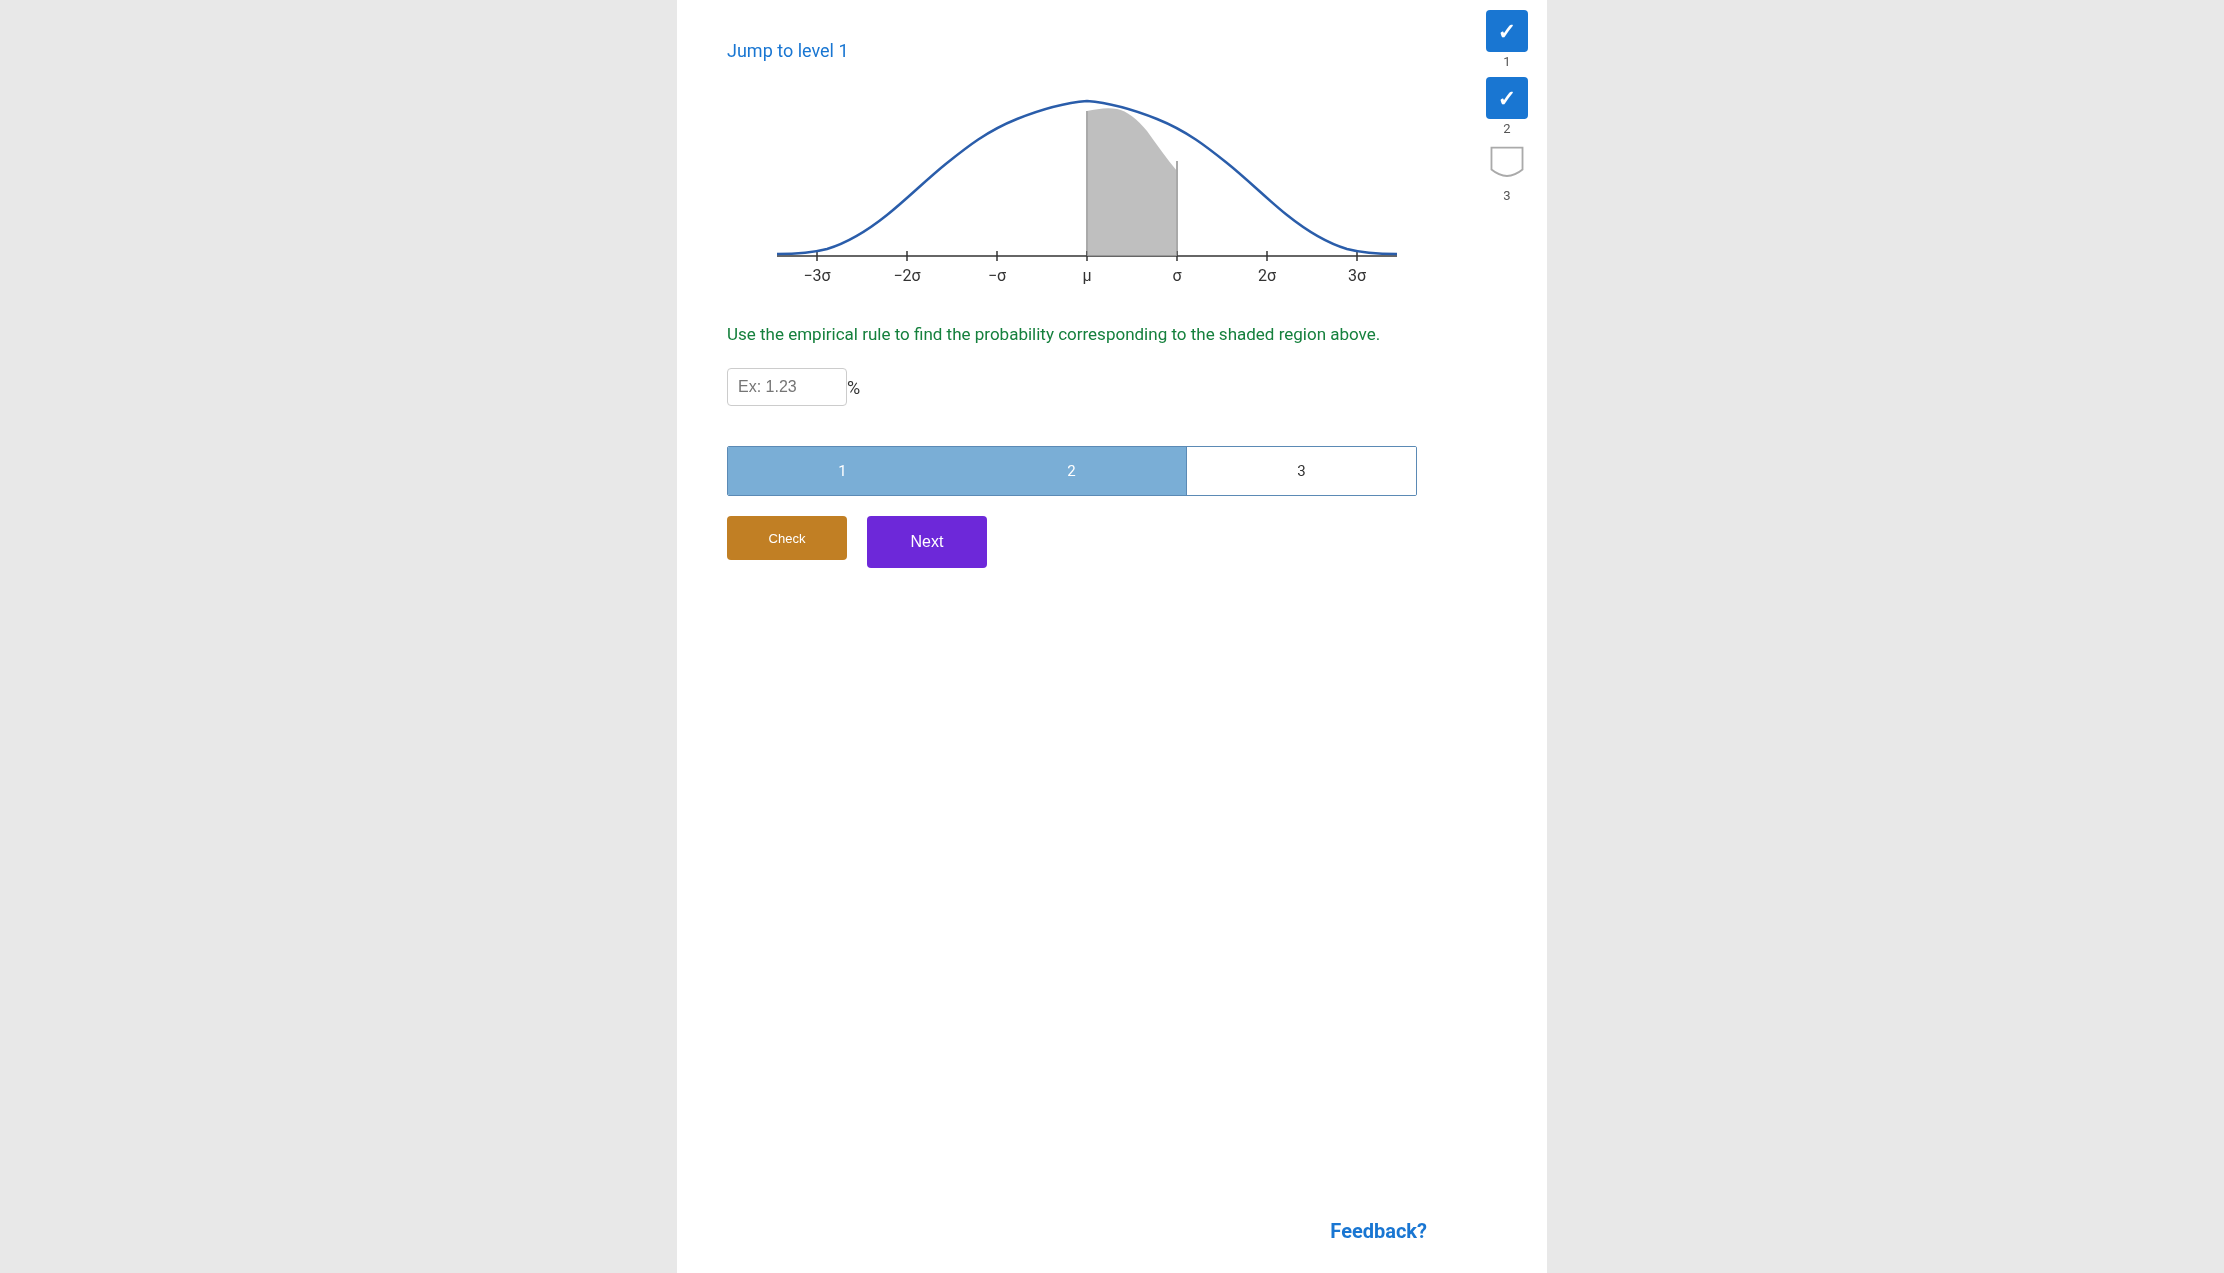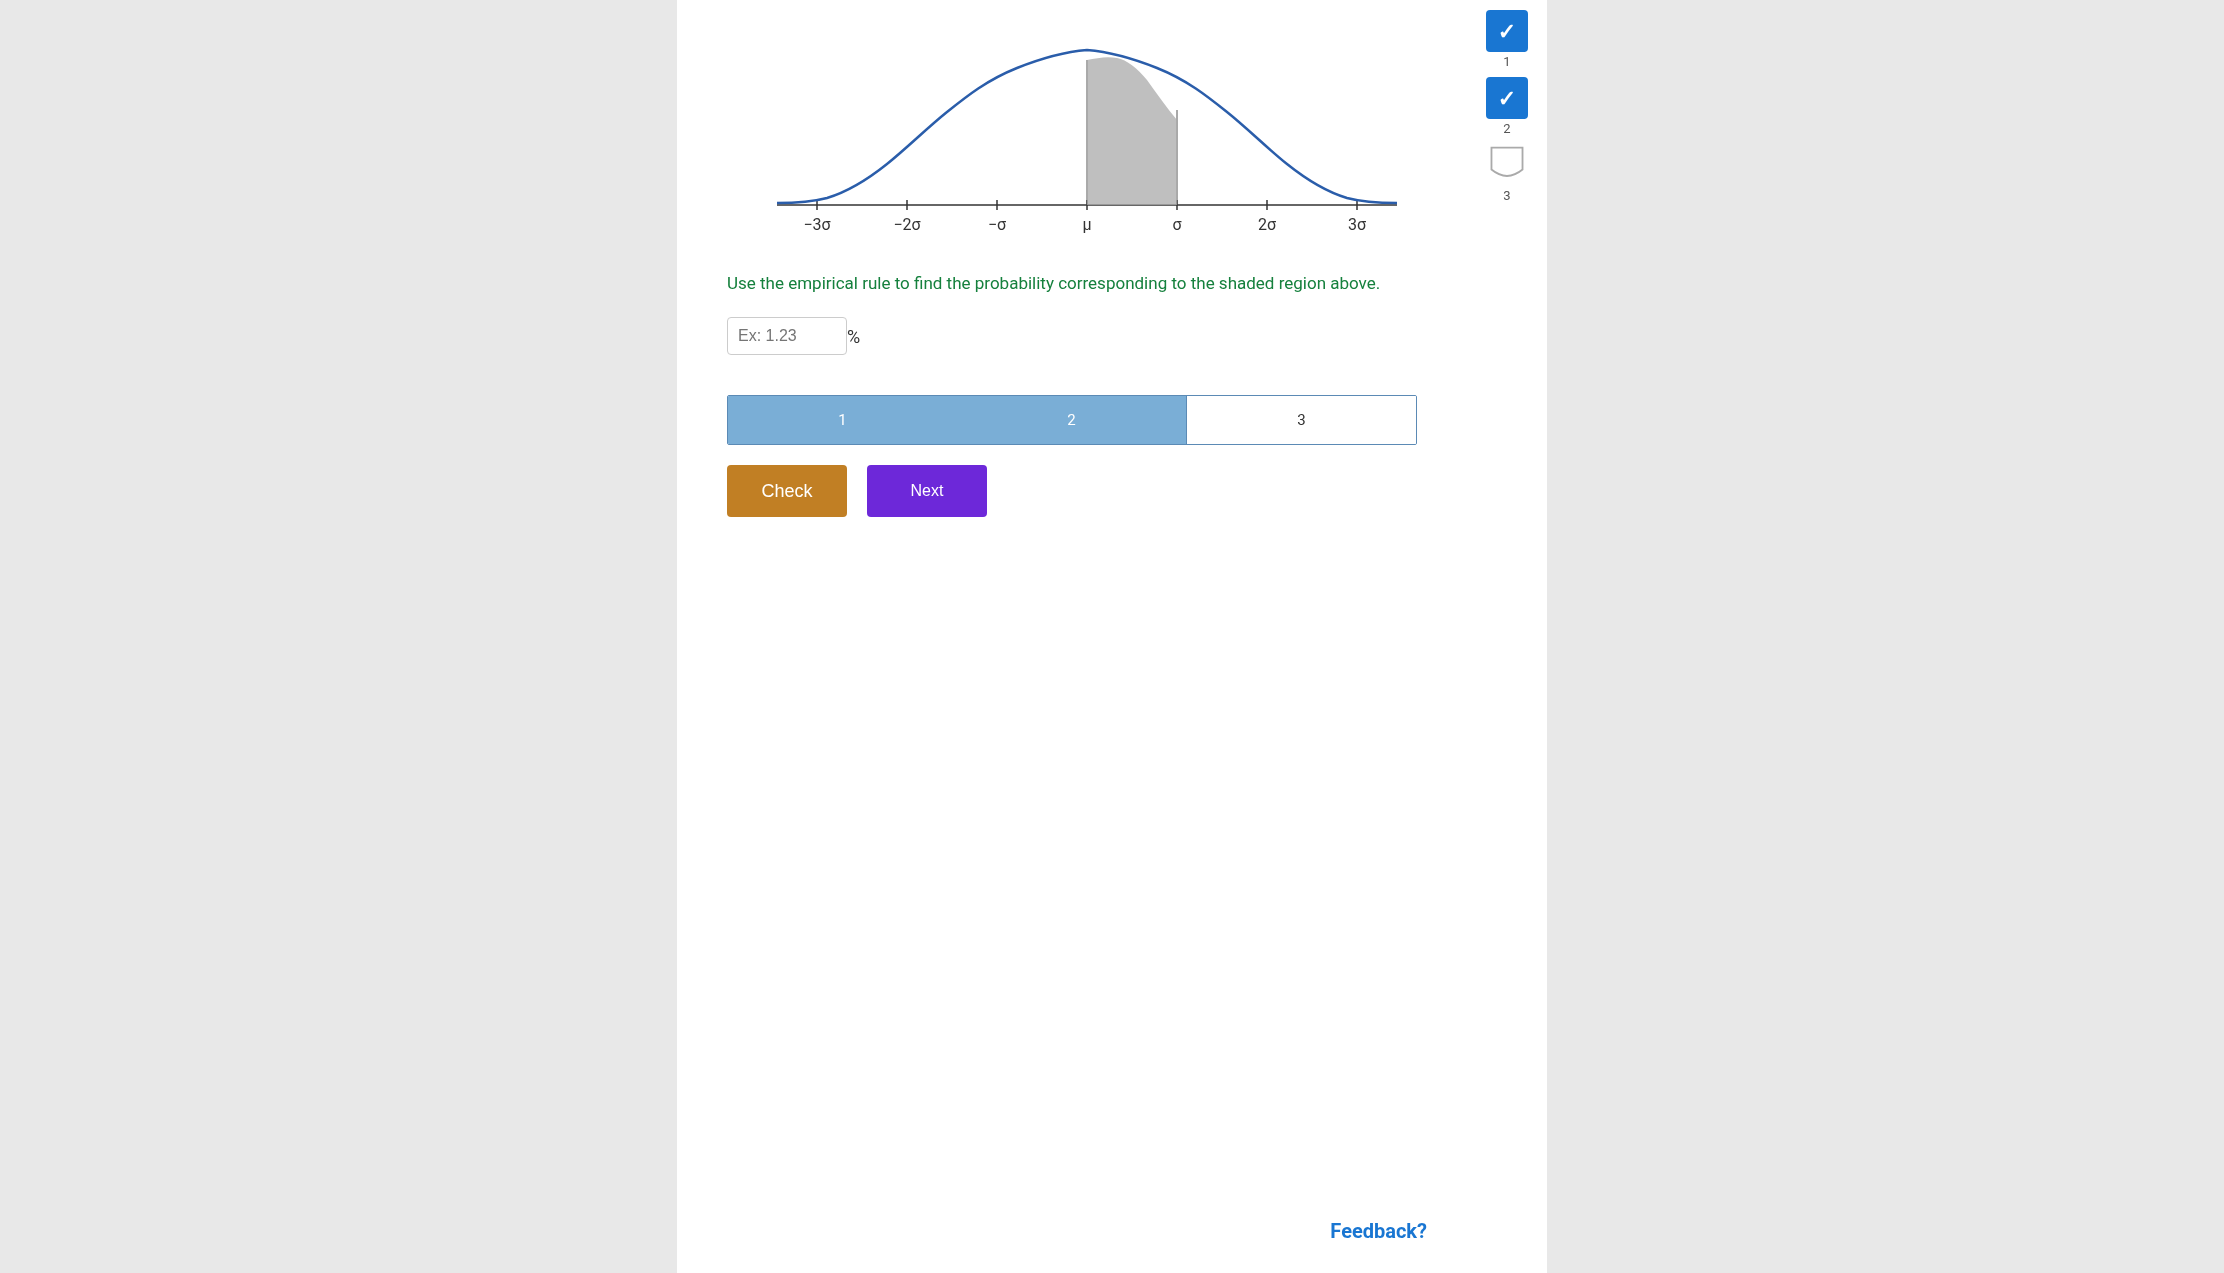--- a/index.html
+++ b/index.html
@@ -131,22 +131,22 @@
       display: flex;
       gap: 20px;
       margin-bottom: 40px;
     }
     .btn-check {
       background: #c17f24;
       color: #fff;
       border: none;
       border-radius: 4px;
       width: 120px;
-      height: 52px;
-      font-size: 18px;
+      height: 44px;
+      font-size: 13px;
       cursor: pointer;
     }
     .btn-next {
       background: #6d28d9;
       color: #fff;
       border: none;
       border-radius: 4px;
       width: 120px;
       height: 52px;
       font-size: 16px;
@@ -169,20 +169,21 @@
   </style>
 </head>
 <body>
 
 <div class="page-wrapper">
 
   <div style="flex:1; background:#e8e8e8; min-height:1273px;"></div>
 
   <div class="main-content">
 
+    <div class="jump-to-level">Jump to level 1</div>
 
     <div class="chart-container">
       <svg class="chart" width="660" height="200" viewBox="0 0 660 200">
 
         <line x1="20" y1="165" x2="640" y2="165" stroke="#333" stroke-width="1.5"></line>
 
         <line x1="60" y1="160" x2="60" y2="170" stroke="#333" stroke-width="1.5"></line>
         <line x1="150" y1="160" x2="150" y2="170" stroke="#333" stroke-width="1.5"></line>
         <line x1="240" y1="160" x2="240" y2="170" stroke="#333" stroke-width="1.5"></line>
         <line x1="330" y1="160" x2="330" y2="170" stroke="#333" stroke-width="1.5"></line>

